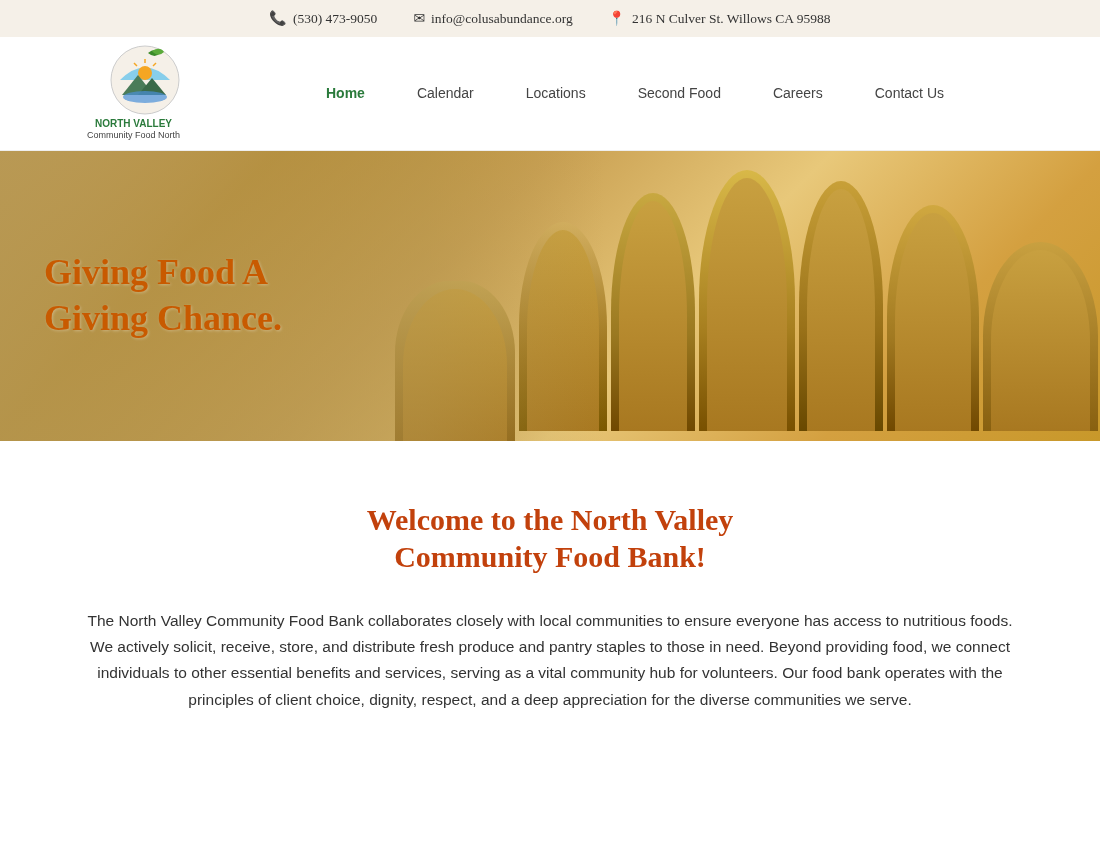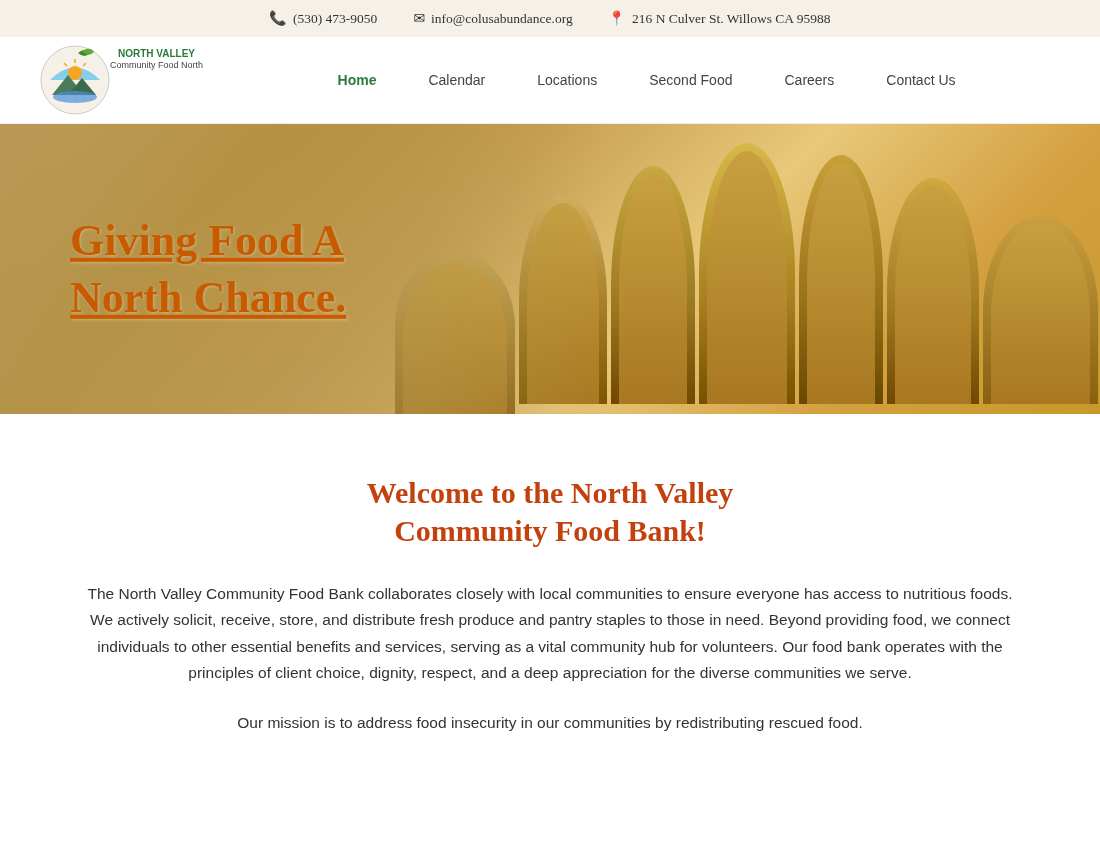--- a/index.html
+++ b/index.html
@@ -28,22 +28,22 @@
     
     .header {
       display: flex;
       align-items: center;
       padding: 8px 40px;
       background: #fff;
       border-bottom: 1px solid #eee;
     }
     .logo-area {
       display: flex;
-      flex-direction: row;
-      align-items: flex-start;
+      flex-direction: column;
+      align-items: flex-end;
       min-width: 140px;
       margin-right: 30px;
     }
     .logo-circle {
       width: 70px;
       height: 70px;
     }
     .logo-text {
       text-align: center;
       font-size: 9px;
@@ -137,30 +137,29 @@
     .hero-overlay {
       position: absolute;
       top: 0; left: 0;
       width: 55%;
       height: 100%;
       background: linear-gradient(to right, rgba(180,150,80,0.85) 0%, rgba(180,150,80,0.5) 70%, transparent 100%);
     }
 
     .hero-text {
       position: absolute;
-      left: 70px;
+      left: 44px;
       top: 50%;
       transform: translateY(-50%);
       color: #c85a00;
-      font-size: 44px;
+      font-size: 36px;
       font-weight: bold;
       font-family: Georgia, serif;
       line-height: 1.3;
       text-shadow: 1px 1px 3px rgba(255,255,255,0.3);
-      text-decoration: underline;
     }
 
     
     .main-content {
       background: #fff;
       padding: 60px 80px 50px;
       text-align: center;
     }
     .welcome-title {
       font-size: 30px;
@@ -258,23 +257,22 @@
         <div class="bread-slice" style="height:82%;width:84px;background:linear-gradient(180deg,#c8a840 0%,#9a7820 60%,#704800 100%);"></div>
         <div class="bread-slice" style="height:90%;width:96px;border-radius:55% 55% 0 0;background:linear-gradient(180deg,#d8b848 0%,#a88020 60%,#785000 100%);"></div>
         <div class="bread-slice" style="height:86%;width:84px;background:linear-gradient(180deg,#c8a038 0%,#987018 60%,#684800 100%);"></div>
         <div class="bread-slice" style="height:78%;width:92px;background:linear-gradient(180deg,#d0a840 0%,#a07820 60%,#704800 100%);"></div>
         <div class="bread-slice" style="height:65%;width:115px;border-radius:50% 50% 0 0;background:linear-gradient(180deg,#c8a040 0%,#886010 100%);"></div>
       </div>
     </div>
     <div class="hero-overlay"></div>
     <div class="hero-text">
       <div>Giving Food A</div>
-      <div>North Chance.</div>
+      <div>Giving Chance.</div>
     </div>
   </div>
 </div>
 
 <div class="main-content">
   <h1 class="welcome-title">Welcome to the North Valley<br>Community Food Bank!</h1>
   <p class="description">The North Valley Community Food Bank collaborates closely with local communities to ensure everyone has access to nutritious foods. We actively solicit, receive, store, and distribute fresh produce and pantry staples to those in need. Beyond providing food, we connect individuals to other essential benefits and services, serving as a vital community hub for volunteers. Our food bank operates with the principles of client choice, dignity, respect, and a deep appreciation for the diverse communities we serve.</p>
-  <p class="mission">Our mission is to address food insecurity in our communities by redistributing rescued food.</p>
 
 </div>
 
 </body></html>

